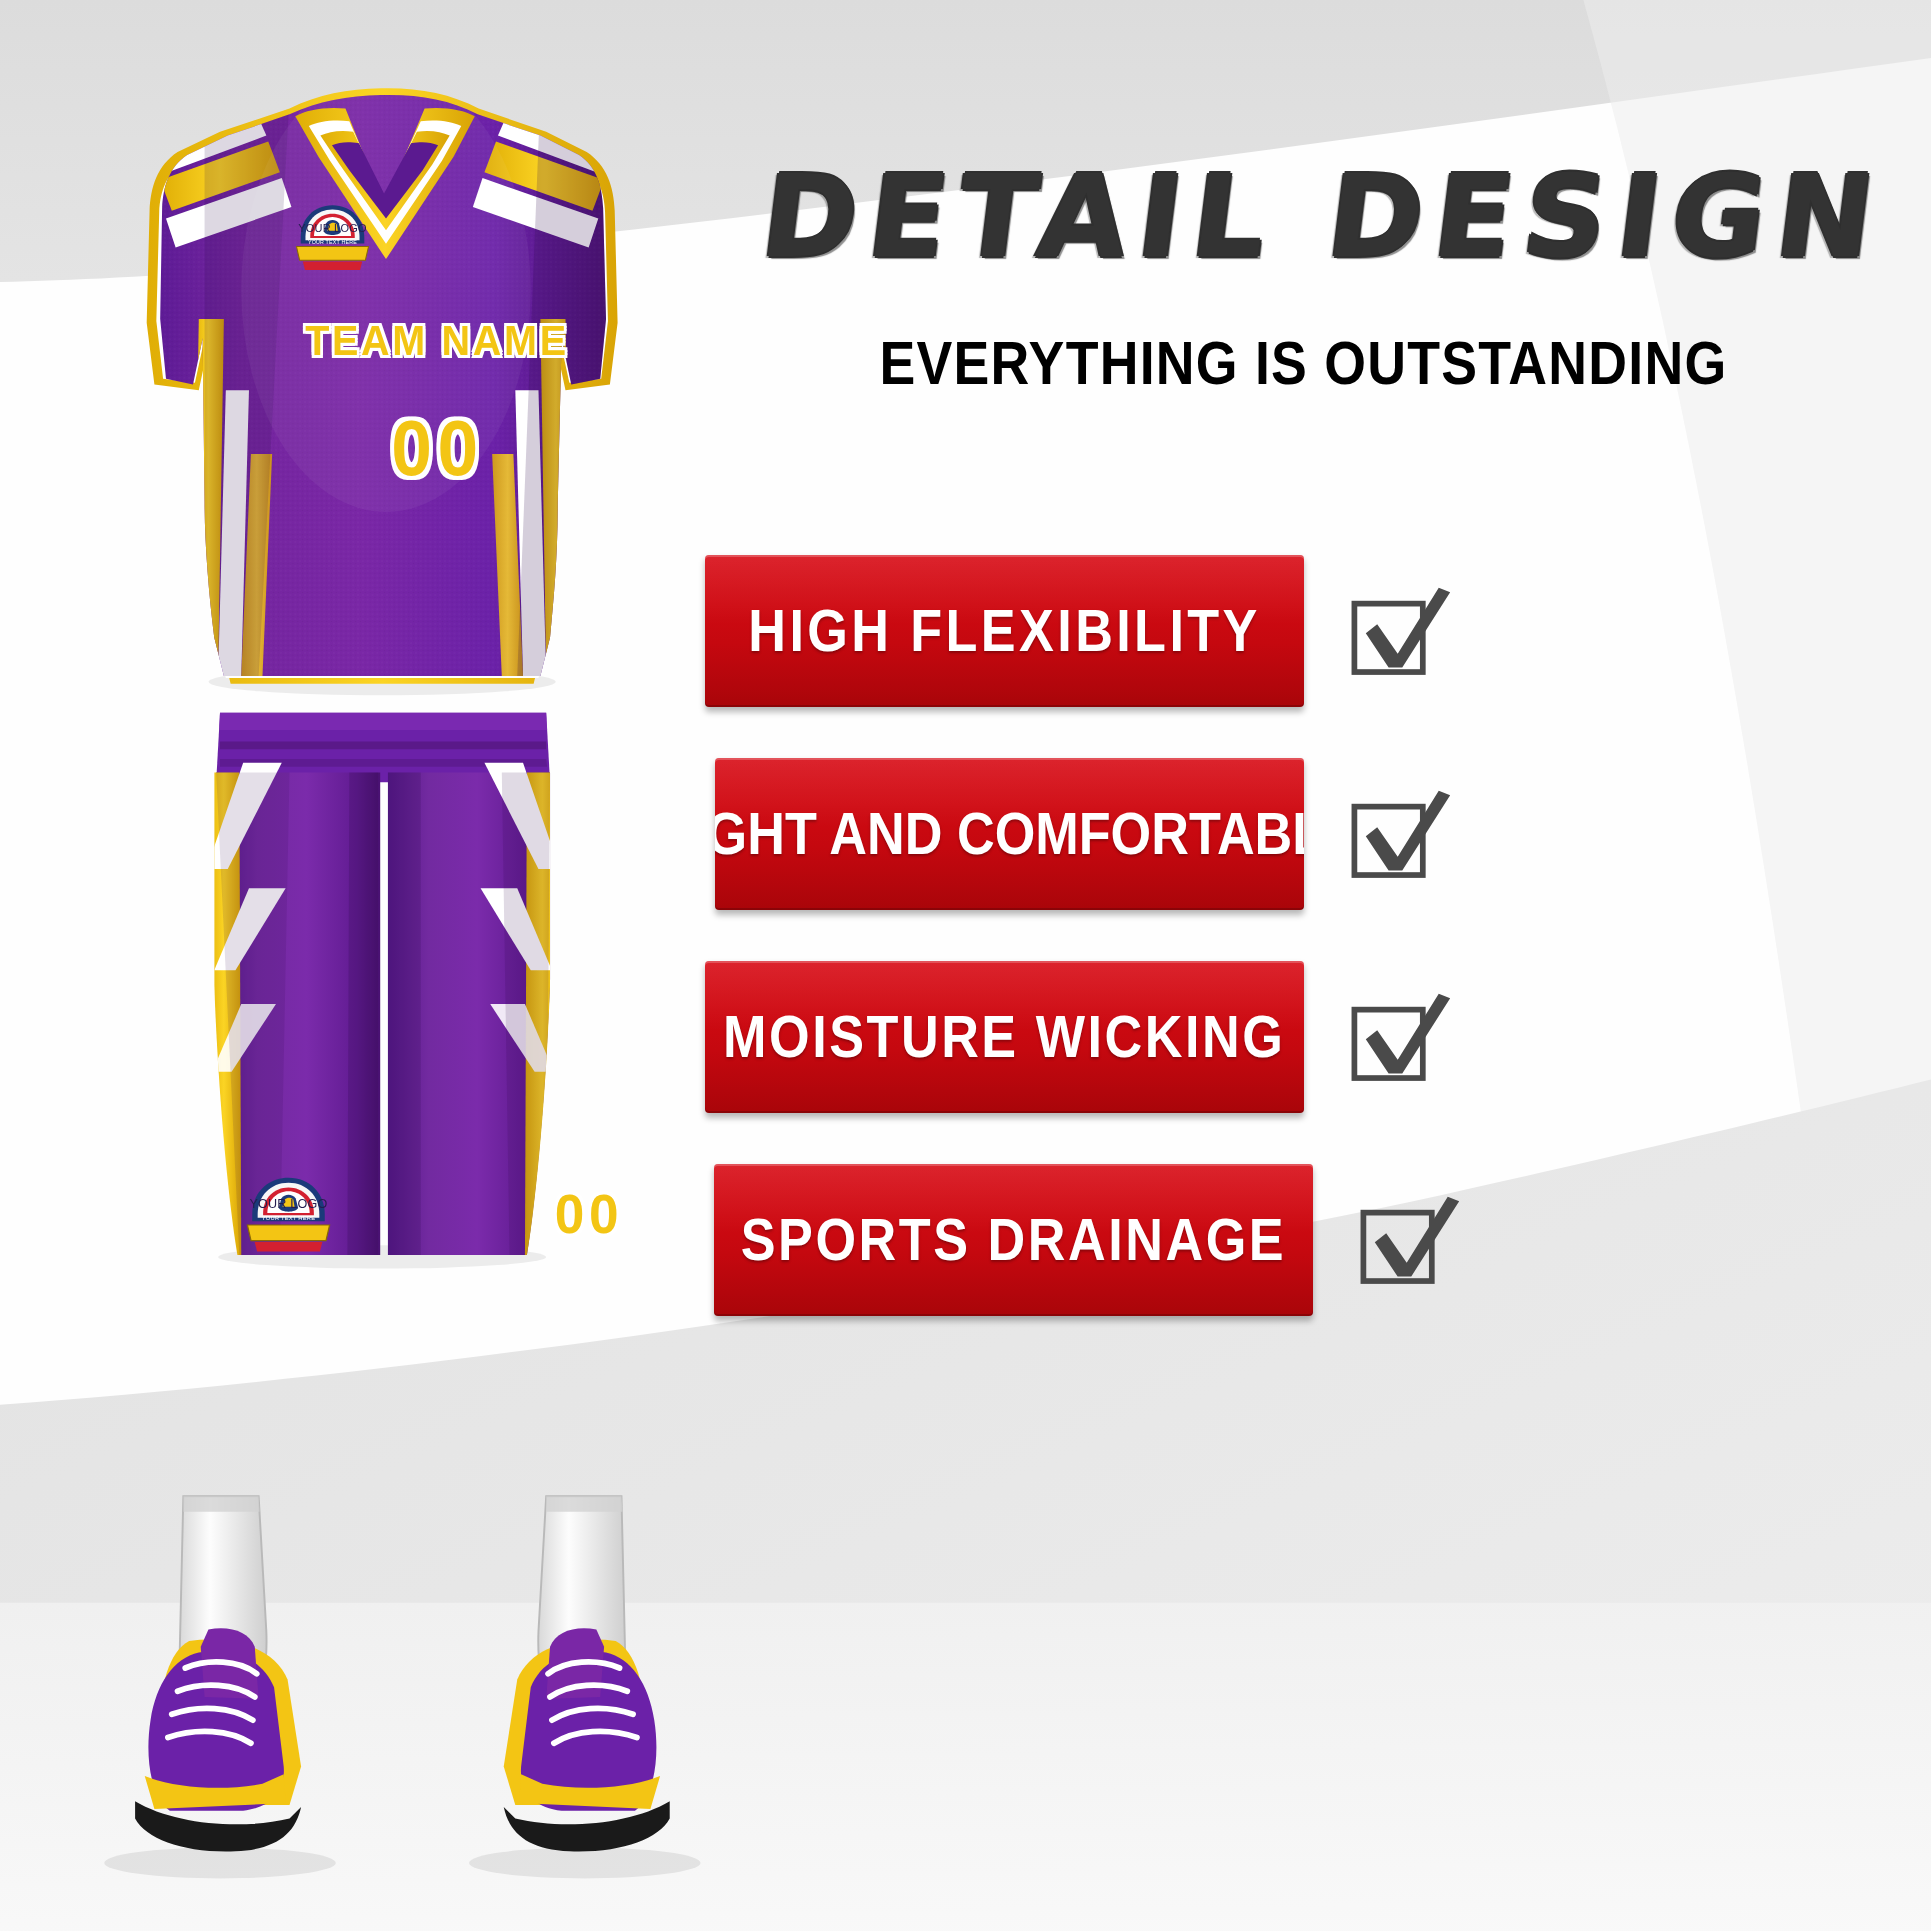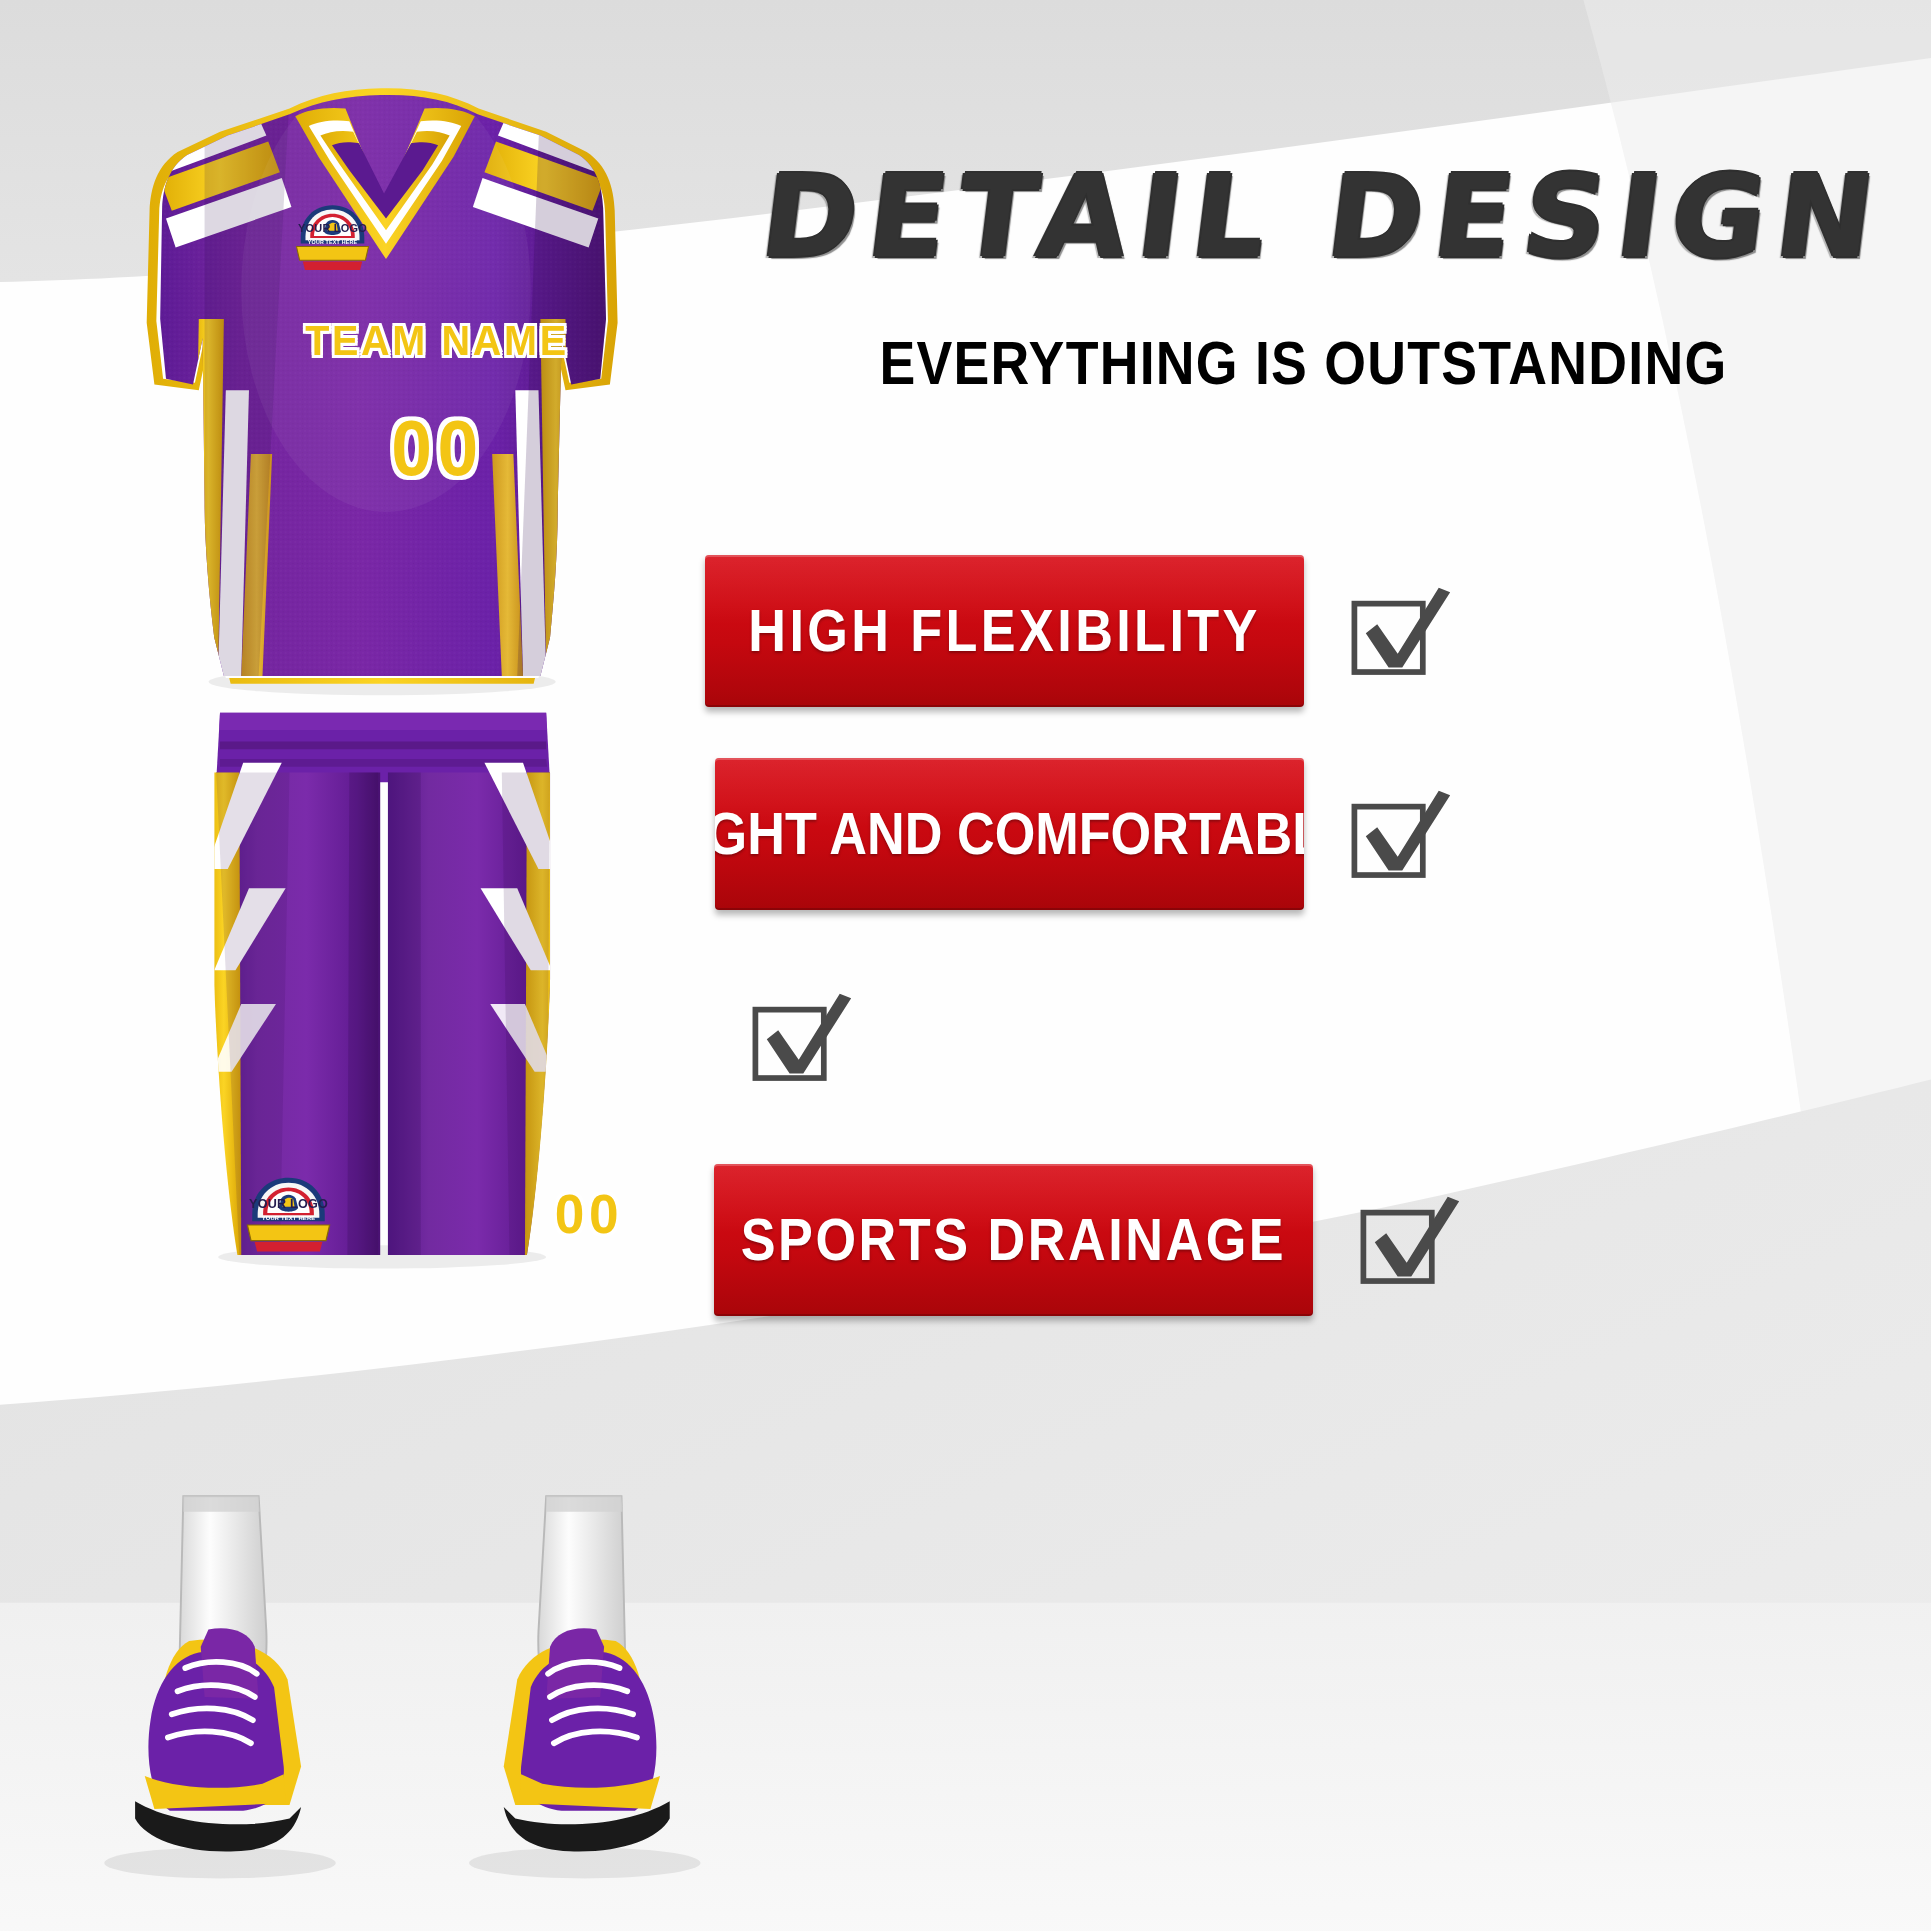--- a/index.html
+++ b/index.html
@@ -168,21 +168,21 @@
     transform:scaleX(0.95);
     text-shadow:
        2.9px 0 0 #ffffff, -2.9px 0 0 #ffffff,
        0 2.9px 0 #ffffff, 0 -2.9px 0 #ffffff,
        2.9px 2.9px 0 #ffffff, -2.9px -2.9px 0 #ffffff,
        2.9px -2.9px 0 #ffffff, -2.9px 2.9px 0 #ffffff;
   }
   .logo-badge { position:absolute; }
   .logo-badge .lg-text{
     font-family:"Liberation Sans", sans-serif;
-    font-weight:bold;
+    font-weight:normal;
     color:#241c4f;
     white-space:nowrap;
   }
 </style>
 </head>
 <body>
 
 <div id="stage">
 
   <div class="bg-base"></div>
@@ -495,20 +495,23 @@
         <div class="banner">
           <span class="banner-text">LIGHT AND COMFORTABLE</span>
         </div>
         <svg class="check" viewBox="0 0 100 100">
           <rect x="10" y="26" width="60" height="60" fill="none" stroke="#4a4a4a" stroke-width="5"></rect>
           <path d="M20,52 L30,44 L48,70 L84,12 L94,16 L52,82 L40,82 Z" fill="#4a4a4a"></path>
         </svg>
       </div>
 
       <div class="feature-row row-2">
+        <div class="banner">
+          <span class="banner-text">MOISTURE WICKING</span>
+        </div>
         <svg class="check" viewBox="0 0 100 100">
           <rect x="10" y="26" width="60" height="60" fill="none" stroke="#4a4a4a" stroke-width="5"></rect>
           <path d="M20,52 L30,44 L48,70 L84,12 L94,16 L52,82 L40,82 Z" fill="#4a4a4a"></path>
         </svg>
       </div>
 
       <div class="feature-row row-3">
         <div class="banner">
           <span class="banner-text">SPORTS DRAINAGE</span>
         </div>

